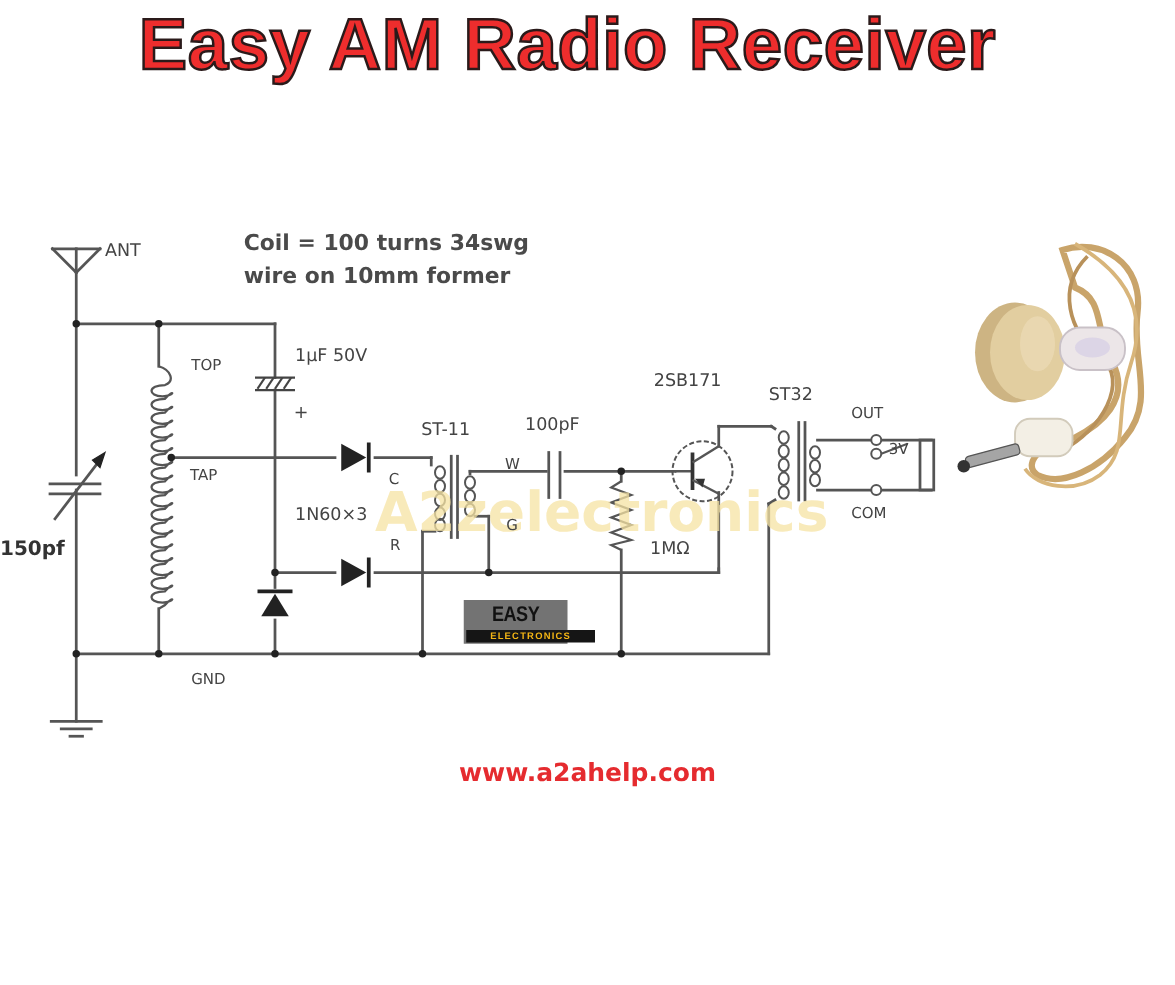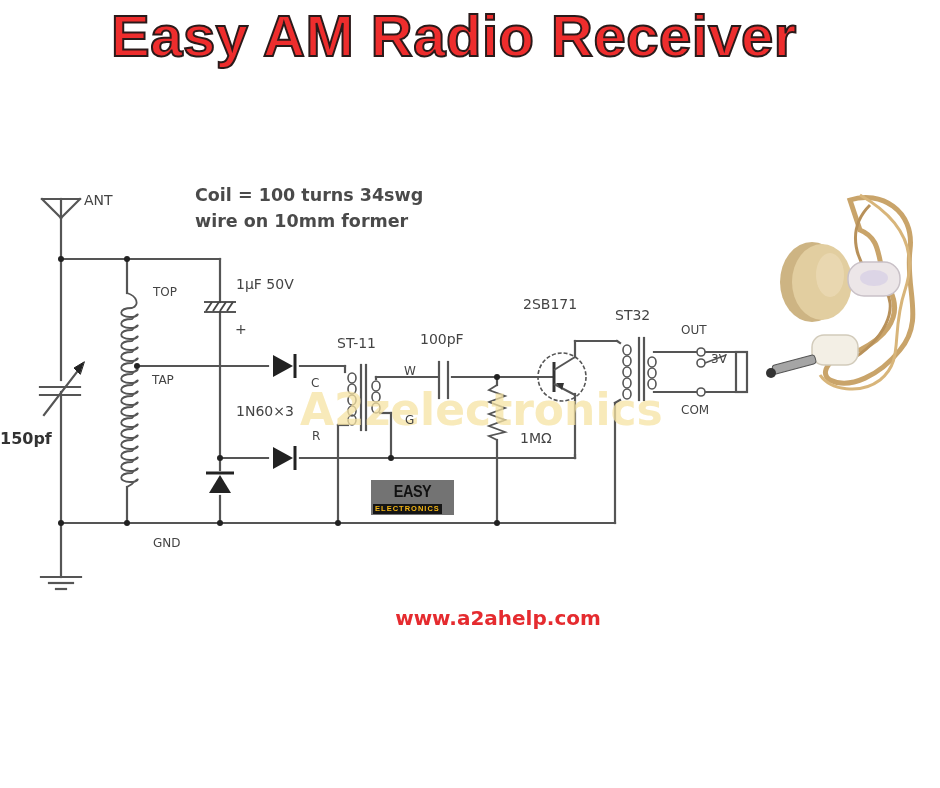--- a/index.html
+++ b/index.html
@@ -8,31 +8,31 @@
     position: absolute; left: 0; top: 0; width: 940px; text-align: center;
     font-family: "Liberation Sans", sans-serif; font-weight: bold; font-size: 58px;
     color: #ee2d2d; -webkit-text-stroke: 2px #2a1a1a; letter-spacing: 0.5px;
     line-height: 72px; margin-left: -16px;
   }
   .coil-note {
     position: absolute; left: 195px; top: 182px; width: 260px; 
     font-family: "DejaVu Sans", sans-serif; font-weight: bold; font-size: 17.5px; color: #4a4a4a; line-height: 26px;
   }
   .url {
-    position: absolute; left: 368px; top: 606px; width: 260px; text-align: center;
+    position: absolute; left: 340px; top: 606px; width: 260px; text-align: center;
     font-family: "DejaVu Sans", sans-serif; font-weight: bold; font-size: 20px; color: #e52b2f;
   }
   svg.schem { position: absolute; left: 0; top: 0; }
   .lbl { font-family: "DejaVu Sans", sans-serif; font-size: 14px; fill: #444; }
   .lbl-sm { font-family: "DejaVu Sans", sans-serif; font-size: 12px; fill: #444; }
   .lbl-b { font-family: "DejaVu Sans", sans-serif; font-size: 16px; font-weight: bold; fill: #333; }
   .wm { font-family: "DejaVu Sans", sans-serif; font-weight: bold; font-size: 44px; fill: #f6e3a3; opacity: 0.75; }
   .badge { position: absolute; left: 371px; top: 480px; width: 83px; height: 35px; background: #737373; }
   .badge .b1 { position: absolute; left: 0; top: 2px; width: 83px; text-align: center; font-family: "Liberation Sans", sans-serif; font-weight: bold; font-size: 17px; color: #111; letter-spacing: -0.5px; transform: scaleX(0.85); }
-  .badge .b2 { position: absolute; left: 2px; top: 24px; width: 69px; height: 10px; background: #151515; color: #f3b515; font-family: "Liberation Sans", sans-serif; font-weight: bold; font-size: 7.5px; text-align: center; line-height: 10px; letter-spacing: 1px; }
+  .badge .b2 { position: absolute; left: 2px; top: 24px; width: 103px; height: 10px; background: #151515; color: #f3b515; font-family: "Liberation Sans", sans-serif; font-weight: bold; font-size: 7.5px; text-align: center; line-height: 10px; letter-spacing: 1px; }
 </style>
 </head>
 <body>
 
 <div class="title">Easy AM Radio Receiver</div>
 
 <div class="coil-note">
   <div>Coil =  100 turns 34swg</div>
   <div>wire on 10mm former</div>
 </div>

